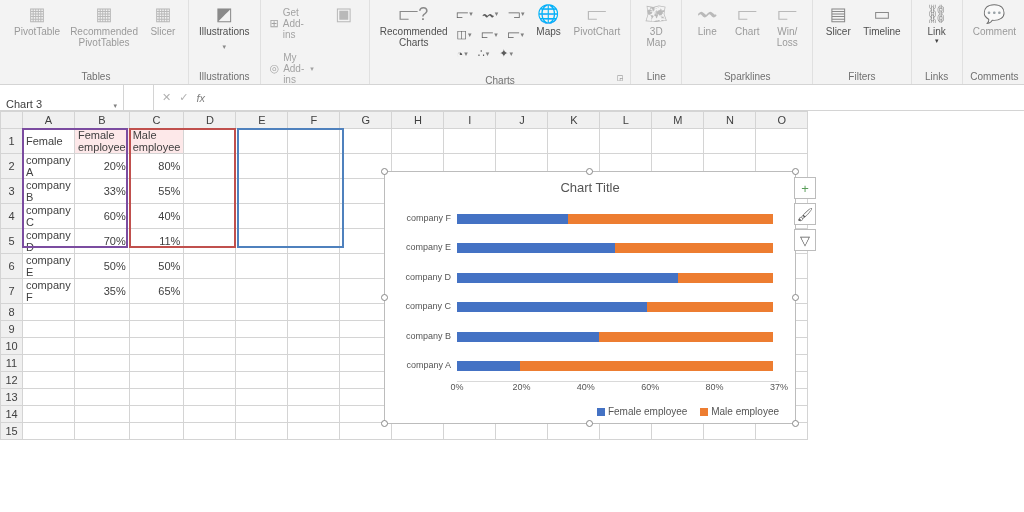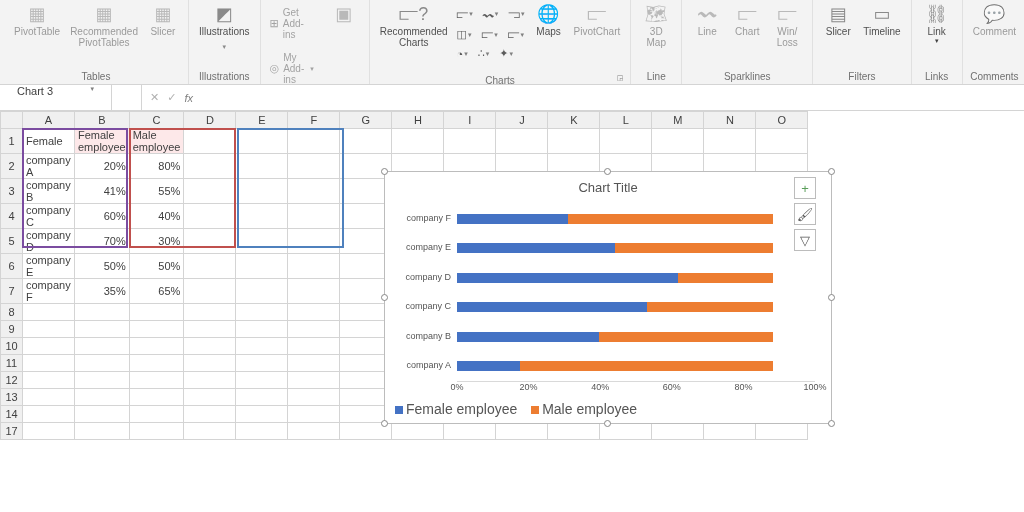--- a/index.html
+++ b/index.html
@@ -11,48 +11,48 @@
   .rbtn-lg { display:flex; flex-direction:column; align-items:center; padding:2px 4px; cursor:pointer; min-width:38px; text-align:center; }
   .rbtn-lg .ico { font-size:18px; line-height:20px; color:#8a8a8a; }
   .rbtn-lg .lbl { font-size:10px; color:#505050; line-height:11px; margin-top:2px; max-width:70px; }
   .rbtn-lg.disabled, .rbtn-sm.disabled { opacity:.55; }
   .rbtn-sm { display:flex; align-items:center; gap:4px; padding:1px 3px; cursor:pointer; font-size:10px; color:#606060; }
   .rbtn-sm .ico { font-size:11px; }
   .charticon { font-size:11px; color:#5b5b5b; padding:1px 3px; cursor:pointer; display:inline-flex; align-items:center; }
   .charticon .dd { font-size:7px; margin-left:1px; color:#808080; }
   .dgl { font-size:7px; color:#808080; align-self:flex-end; margin:-14px 1px 2px 0;}
   .namebox-row { height:26px; border-bottom:1px solid #d4d4d4; display:flex; align-items:stretch; background:#fff; }
-  .namebox { width:112px; border-right:1px solid #d4d4d4; display:flex; align-items:flex-start; padding:0 17px; justify-content:space-between;}
+  .namebox { width:124px; border-right:1px solid #d4d4d4; display:flex; align-items:flex-end; padding:0 6px; justify-content:space-between;}
   .namebox .dd { font-size:7px; color:#808080; }
   .fxbar { display:flex; align-items:center; gap:8px; padding:0 8px; }
   .fxbar .btn { color:#b0b0b0; font-size:11px; }
   .fxbar .fx { font-style:italic; color:#808080; }
   .gridwrap { position:relative; }
   table.sheet { border-collapse:collapse; table-layout:fixed; }
   table.sheet th, table.sheet td { border:1px solid #d4d4d4; height:17px; padding:0 3px; background:#fff; font-size:11px; }
   table.sheet th.colh { background:#f0f0f0; text-align:center; font-weight:normal; color:#404040; width:52px; }
   table.sheet th.colh.first { width:22px; }
   table.sheet th.rowh { background:#f0f0f0; text-align:center; font-weight:normal; color:#404040; width:22px; }
   .col-A{width:107px} .col-B,.col-C{width:108px} .col-rest{width:52px}
   td.sel { background:#e4ebf5; }
   td.hdr-b { background:#fde8e9 !important; }
   td.hdr-c { background:#fde8e9 !important; }
   td.num { text-align:right; }
   .selbox { position:absolute; border:2px solid #1f7246; pointer-events:none; }
-  .chartobj { position:absolute; left:384px; top:60px; width:448px; height:253px; background:#fff; border:1px solid #bcbcbc; }
+  .chartobj { position:absolute; left:384px; top:60px; width:412px; height:253px; background:#fff; border:1px solid #bcbcbc; }
   .chartobj .handle { position:absolute; width:7px; height:7px; background:#fff; border:1px solid #888; border-radius:50%; }
   .chartobj .title { text-align:center; font-size:13px; color:#555; margin:8px 0 4px 0; }
   .plot { position:absolute; left:72px; right:16px; top:32px; bottom:44px; }
   .catlbl { position:absolute; left:0; width:66px; text-align:right; font-size:9px; color:#555; }
   .barrow { position:absolute; height:10px; display:flex; }
   .barrow .seg1 { background:#4472c4; height:100%; }
   .barrow .seg2 { background:#ed7d31; height:100%; }
   .axis { position:absolute; left:72px; right:16px; bottom:30px; height:12px; border-top:1px solid #d9d9d9; }
   .tick { position:absolute; top:0; font-size:9px; color:#555; transform:translateX(-50%); }
-  .legend { position:absolute; left:0; right:0; bottom:6px; text-align:left; font-size:14px; color:#555; }
+  .legend { position:absolute; left:0; right:16px; bottom:6px; text-align:right; font-size:10px; color:#555; }
   .legend .sw { display:inline-block; width:8px; height:8px; margin:0 3px 0 10px; vertical-align:middle; }
   .sidebtns { position:absolute; left:794px; top:66px; display:flex; flex-direction:column; gap:4px; }
   .sidebtns .sb { width:22px; height:22px; background:#fff; border:1px solid #bcbcbc; display:flex; align-items:center; justify-content:center; font-size:13px; cursor:pointer; color:#555;}
 </style>
 </head>
 <body>
 
 <div class="ribbon">
   <div class="rgroup">
     <div class="rgroup-items">
@@ -293,21 +293,21 @@
           <td class=""></td>
           <td class=""></td>
           <td class=""></td>
           <td class=""></td>
           <td class=""></td>
           <td class=""></td>
         </tr>
         <tr>
           <th class="rowh">3</th>
           <td class="sel">company B</td>
-          <td class="sel num">41%</td>
+          <td class="sel num">33%</td>
           <td class="sel num">55%</td>
           <td class=""></td>
           <td class=""></td>
           <td class=""></td>
           <td class=""></td>
           <td class=""></td>
           <td class=""></td>
           <td class=""></td>
           <td class=""></td>
           <td class=""></td>
@@ -330,21 +330,21 @@
           <td class=""></td>
           <td class=""></td>
           <td class=""></td>
           <td class=""></td>
           <td class=""></td>
         </tr>
         <tr>
           <th class="rowh">5</th>
           <td class="sel">company D</td>
           <td class="sel num">70%</td>
-          <td class="sel num">30%</td>
+          <td class="sel num">11%</td>
           <td class=""></td>
           <td class=""></td>
           <td class=""></td>
           <td class=""></td>
           <td class=""></td>
           <td class=""></td>
           <td class=""></td>
           <td class=""></td>
           <td class=""></td>
           <td class=""></td>
@@ -507,21 +507,21 @@
           <td class=""></td>
           <td class=""></td>
           <td class=""></td>
           <td class=""></td>
           <td class=""></td>
           <td class=""></td>
           <td class=""></td>
           <td class=""></td>
         </tr>
         <tr>
-          <th class="rowh">17</th>
+          <th class="rowh">15</th>
           <td class=""></td>
           <td class=""></td>
           <td class=""></td>
           <td class=""></td>
           <td class=""></td>
           <td class=""></td>
           <td class=""></td>
           <td class=""></td>
           <td class=""></td>
           <td class=""></td>
@@ -579,21 +579,21 @@
           <div class="seg1" style="width:20%"></div>
           <div class="seg2" style="width:80%"></div>
         </div>
       </div>
   <div class="axis" id="xaxis">
         <div class="tick" style="left: 0%;">0%</div>
         <div class="tick" style="left: 20%;">20%</div>
         <div class="tick" style="left: 40%;">40%</div>
         <div class="tick" style="left: 60%;">60%</div>
         <div class="tick" style="left: 80%;">80%</div>
-        <div class="tick" style="left: 100%;">100%</div>
+        <div class="tick" style="left: 100%;">37%</div>
       </div>
   <div class="legend">
     <span class="sw" style="background:#4472c4"></span><span>Female employee</span>
     <span class="sw" style="background:#ed7d31"></span><span>Male employee</span>
   </div>
 </div>
 
 <div class="sidebtns">
   <div class="sb" style="color:#5a9e5a">
         <span>+</span>

